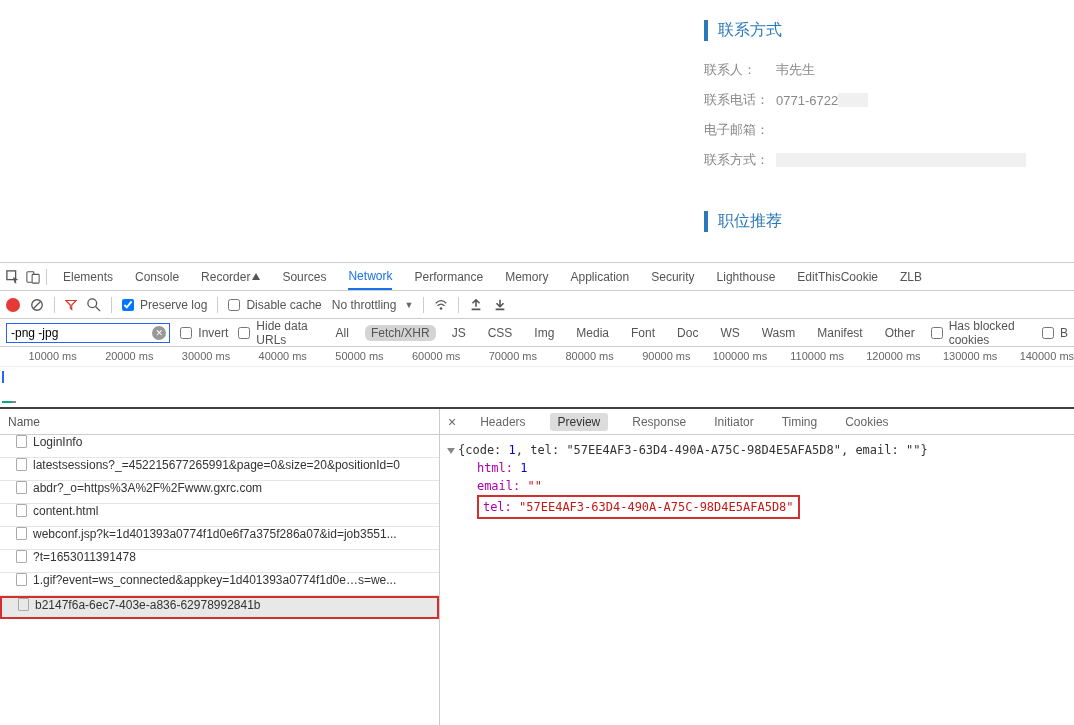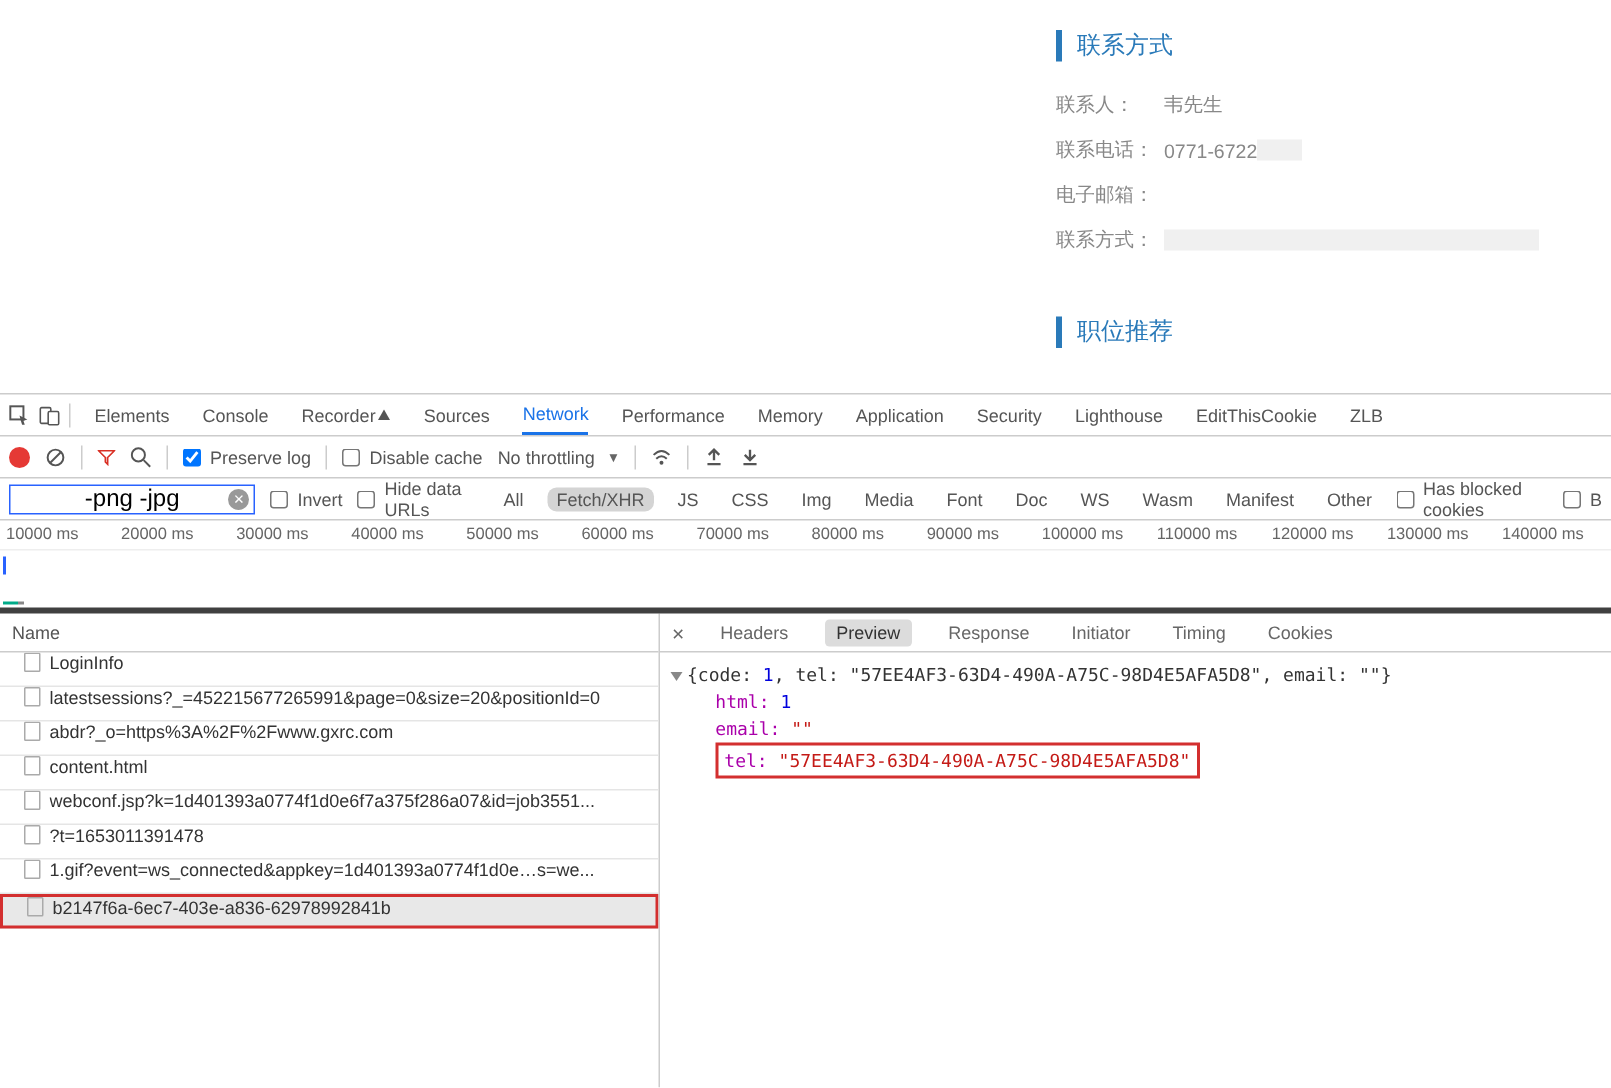--- a/index.html
+++ b/index.html
@@ -31,26 +31,26 @@
 .funnel-icon { width: 12px; height: 12px; }
 .search-icon { width: 14px; height: 14px; }
 .ctrl-group { display: flex; align-items: center; gap: 6px; }
 .dropdown-indicator { font-size: 9px; color: #666; margin-left: 2px; }
 .divider-v { width: 1px; height: 16px; background: #ccc; }
 .wifi-icon { width: 14px; height: 14px; }
 .up-icon, .down-icon { width: 14px; height: 14px; }
 
 .dt-filter { display: flex; align-items: center; height: 28px; border-bottom: 1px solid #ccc; padding: 0 6px; gap: 10px; font-size: 12px; color: #555; }
 .filter-input-wrap { position: relative; display: flex; align-items: center; border: 1px solid #2962ff; background: #fff; width: 205px; height: 20px; padding: 0 4px; }
-.filter-input { border: none; outline: none; width: 100%; font-size: 16px; background: transparent; text-align: center; }
+.filter-input { border: none; outline: none; width: 100%; font-size: 12px; background: transparent; }
 .clear-btn { position: absolute; right: 3px; width: 14px; height: 14px; border-radius: 50%; background: #999; color: #fff; display: flex; align-items: center; justify-content: center; font-size: 9px; cursor: pointer; }
 .type-btn { padding: 1px 6px; cursor: pointer; border-radius: 6px; }
 .type-btn.selected { background: #d4d4d4; }
 
-.timeline { height: 62px; border-bottom: 4px solid #404040; position: relative; }
+.timeline { height: 62px; border-bottom: 2px solid #404040; position: relative; text-align: right; }
 .timeline-labels { display: flex; height: 20px; border-bottom: 1px solid #eee; }
 .tl-label { flex: 1; font-size: 11px; color: #666; padding-left: 4px; padding-top: 3px; }
 .timeline-body { height: 42px; position: relative; }
 .tl-mark-blue { position: absolute; left: 2px; top: 4px; width: 2px; height: 12px; background: #2962ff; }
 .tl-mark-dash { position: absolute; left: 2px; top: 28px; width: 14px; height: 2px; }
 
 .panels { display: flex; flex: 1; min-height: 0; }
 .panel-left { width: 440px; border-right: 1px solid #ccc; display: flex; flex-direction: column; min-height: 0; }
 .panel-header { height: 26px; display: flex; align-items: center; padding: 0 8px; border-bottom: 1px solid #ccc; font-size: 12px; color: #555; }
 .req-list { flex: 1; overflow: auto; }

